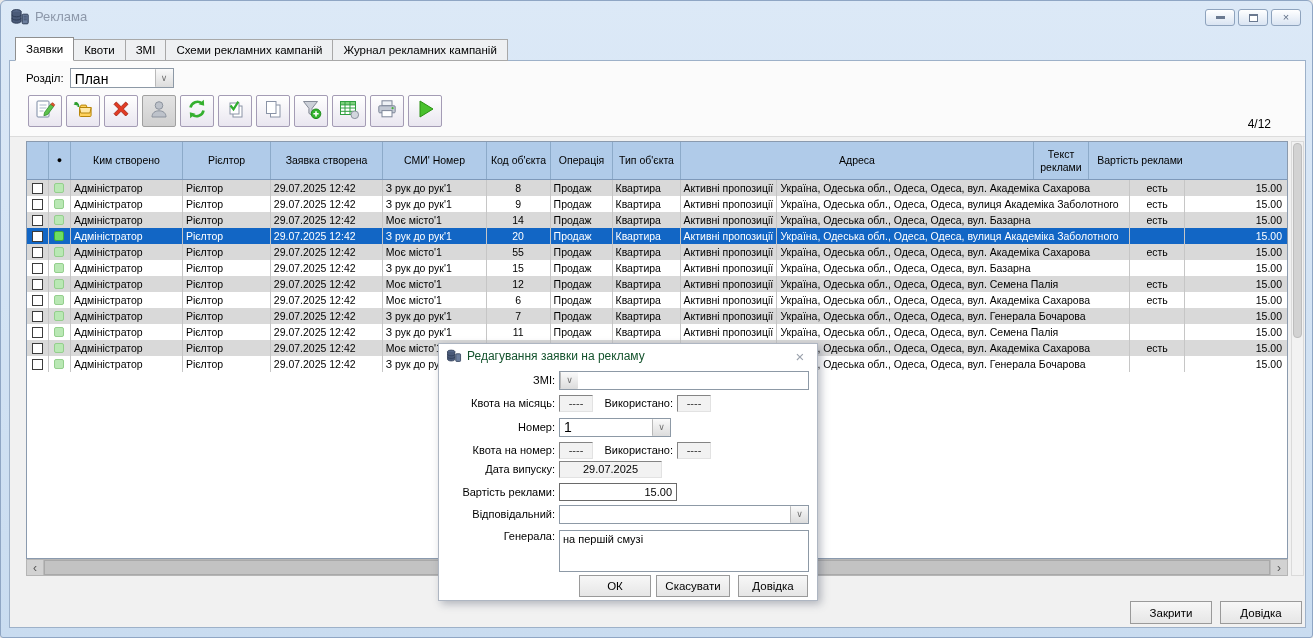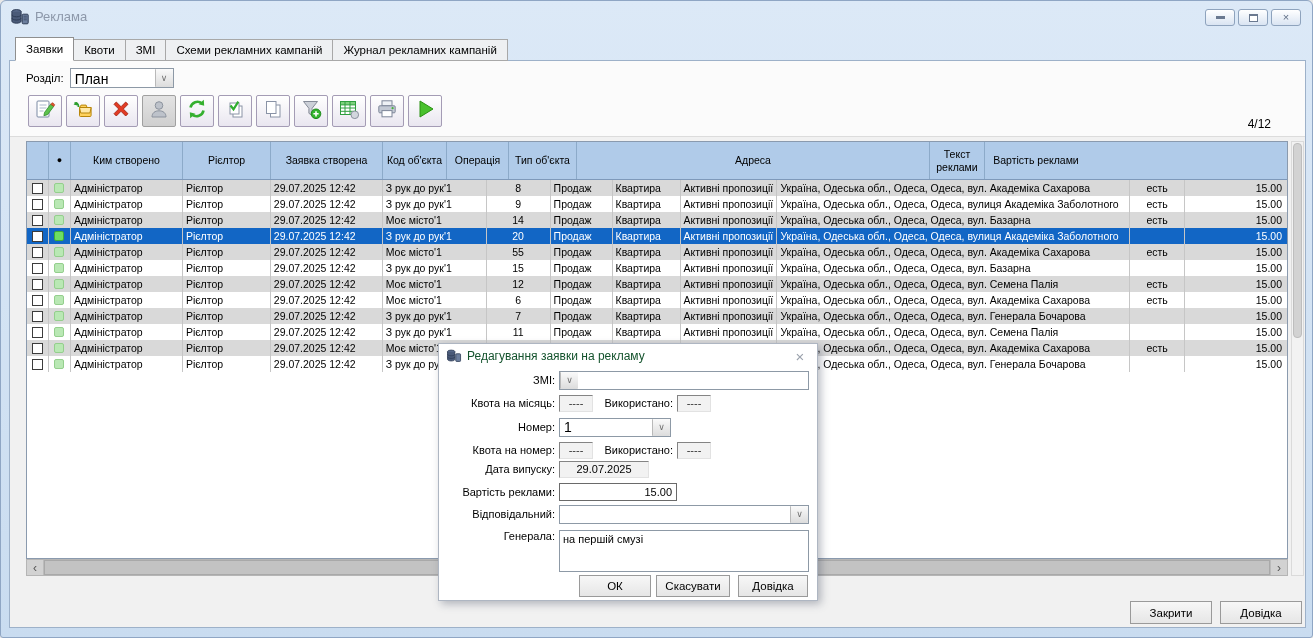--- a/index.html
+++ b/index.html
@@ -220,20 +220,21 @@
 
     <div class="counter">4/12</div>
 
     <div class="tablebox">
       <div class="gridhead" id="gridhead">
           <div class="th" style="width: 22px;"></div>
           <div class="th" style="width: 22px; font-size: 9px;">●</div>
           <div class="th" style="width: 112px;">Ким створено</div>
           <div class="th" style="width: 88px;">Рієлтор</div>
           <div class="th" style="width: 112px;">Заявка створена</div>
+          <div class="th" style="width: 104px;">СМИ' Номер</div>
           <div class="th" style="width: 64px;">Код об'єкта</div>
           <div class="th" style="width: 62px;">Операція</div>
           <div class="th" style="width: 68px;">Тип об'єкта</div>
           <div class="th" style="width: 353px;">Адреса</div>
           <div class="th" style="width: 55px;">Текст реклами</div>
           <div class="th" style="width: 102px;">Вартість реклами</div>
         </div>
       <div id="gridbody">
           <div class="tr odd">
             <div class="td center" style="width: 22px;">
@@ -517,21 +518,21 @@
 
     <div class="drow" style="top:98px;height:17px;line-height:17px;">
       <span class="dlabel">Квота на номер:</span>
       <span class="sunken" style="position:absolute;left:120px;width:34px;height:17px;line-height:15px;">----</span>
       <span style="position:absolute;left:150px;width:84px;text-align:right;">Використано:</span>
       <span class="sunken" style="position:absolute;left:238px;width:34px;height:17px;line-height:15px;">----</span>
     </div>
 
     <div class="drow" style="top:117px;height:17px;line-height:17px;">
       <span class="dlabel">Дата випуску:</span>
-      <span class="sunken" style="position:absolute;left:120px;width:90px;height:17px;line-height:15px;color:#000;">29.07.2025</span>
+      <span class="sunken" style="position:absolute;left:120px;width:103px;height:17px;line-height:15px;color:#000;">29.07.2025</span>
     </div>
 
     <div class="drow" style="top:139px;height:18px;line-height:18px;">
       <span class="dlabel">Вартість реклами:</span>
       <span class="dinput" style="position:absolute;left:120px;width:118px;height:18px;line-height:16px;text-align:right;">15.00</span>
     </div>
 
     <div class="drow" style="top:161px;height:19px;line-height:19px;">
       <span class="dlabel">Відповідальний:</span>
       <span class="combo" style="position:absolute;left:120px;width:250px;height:19px;">

